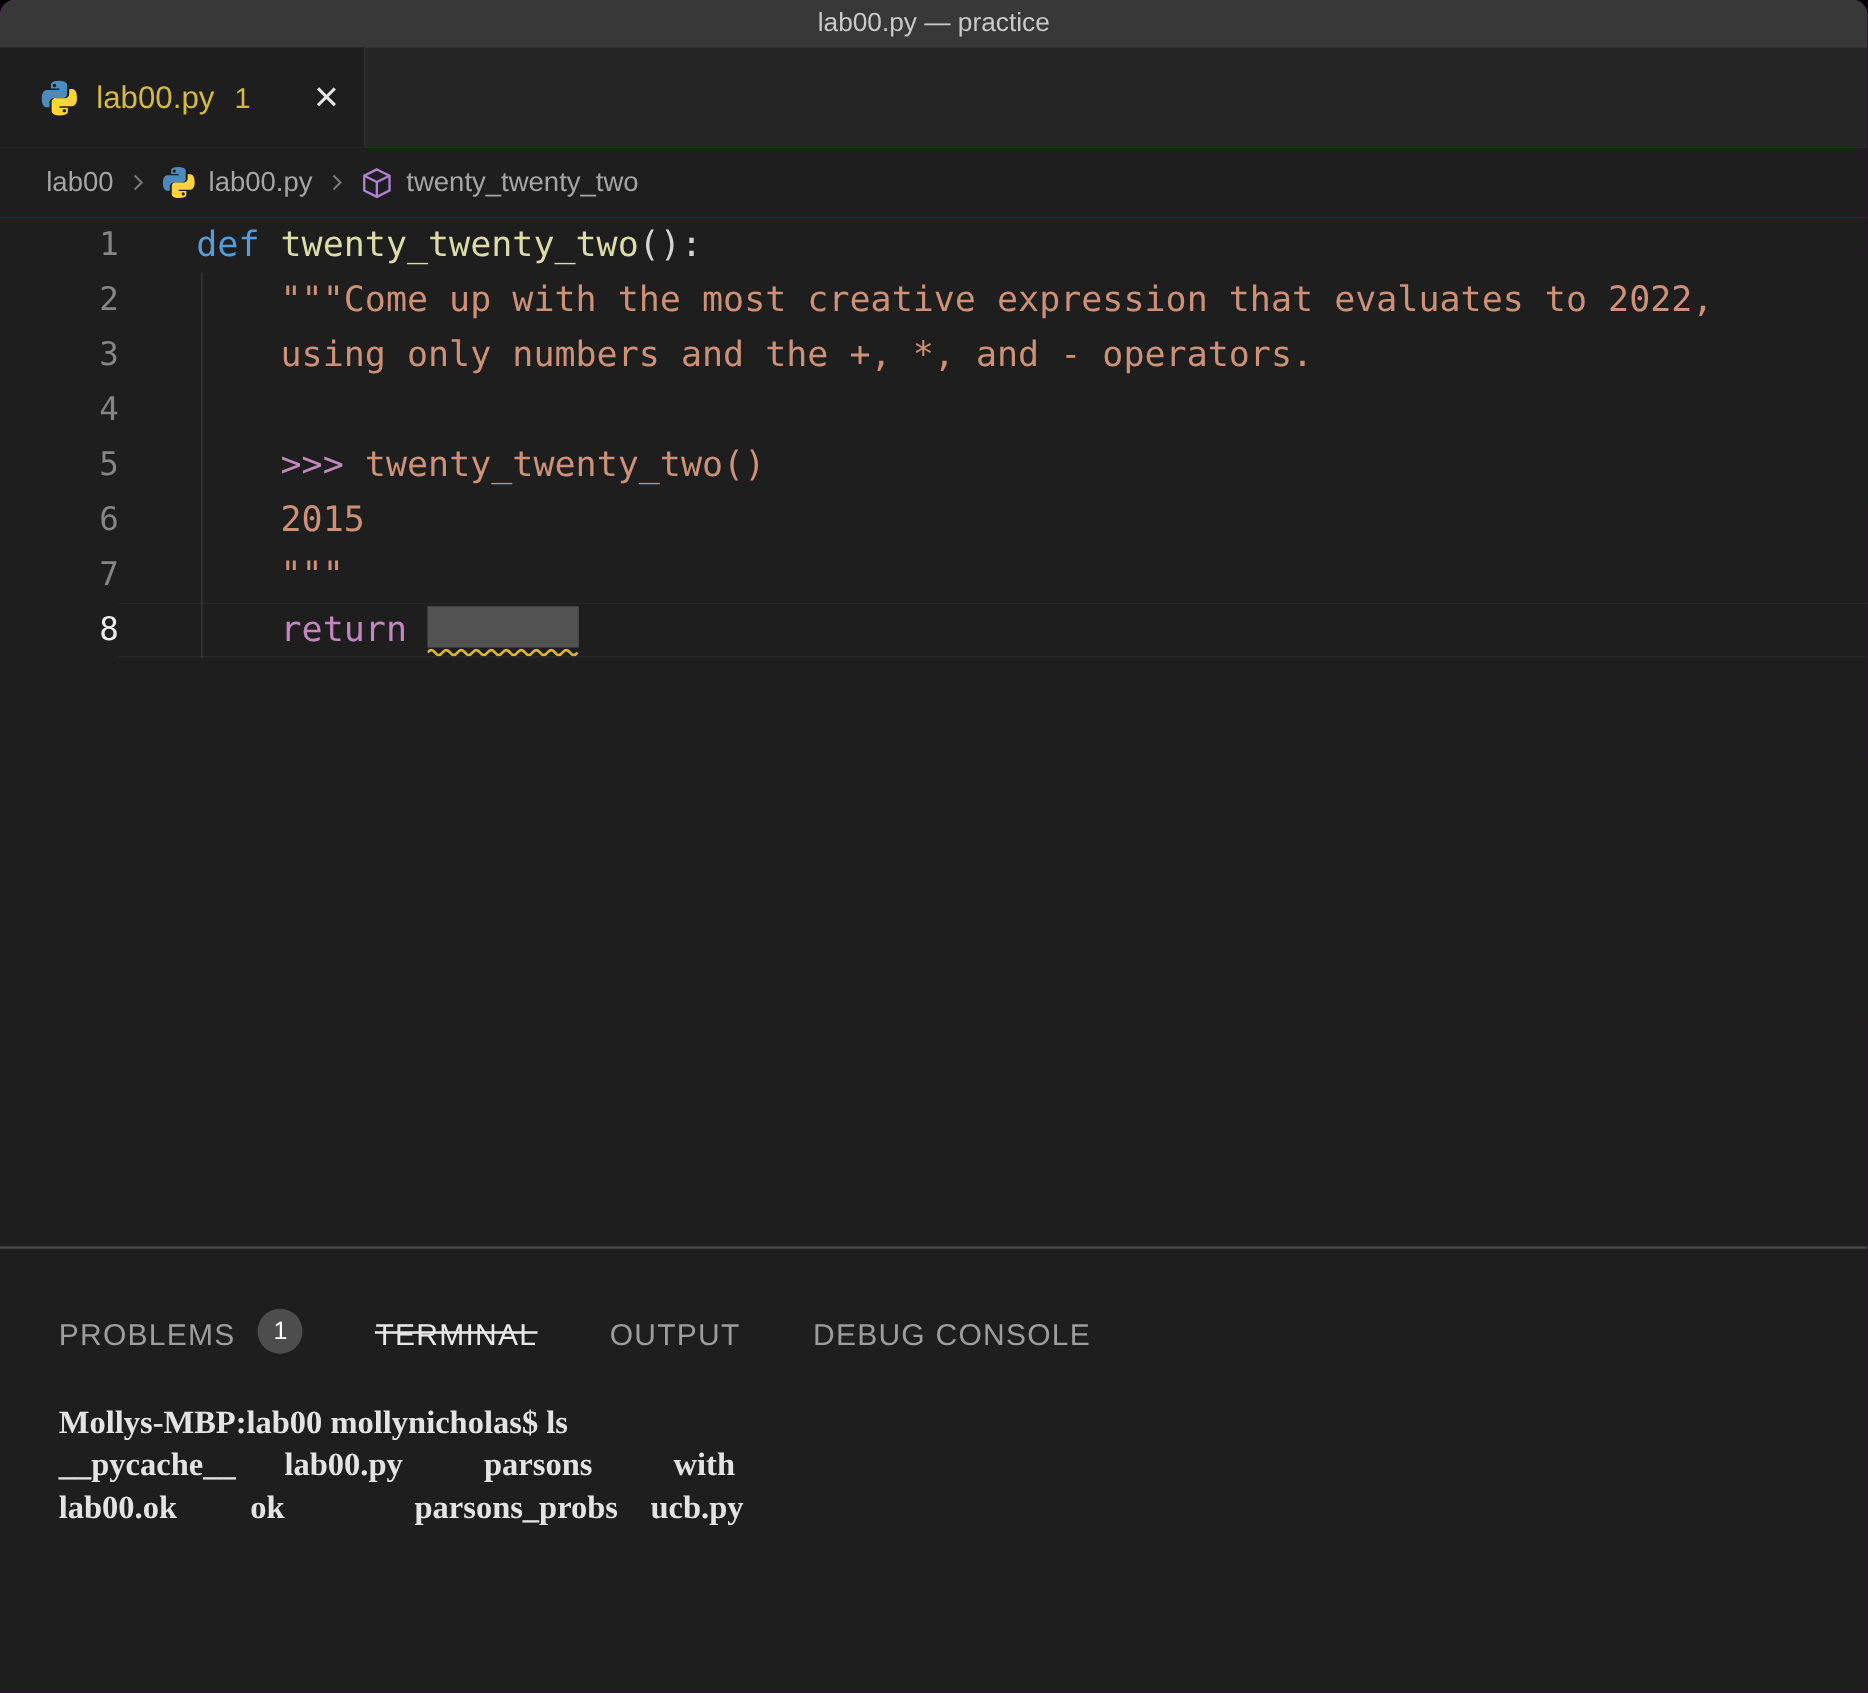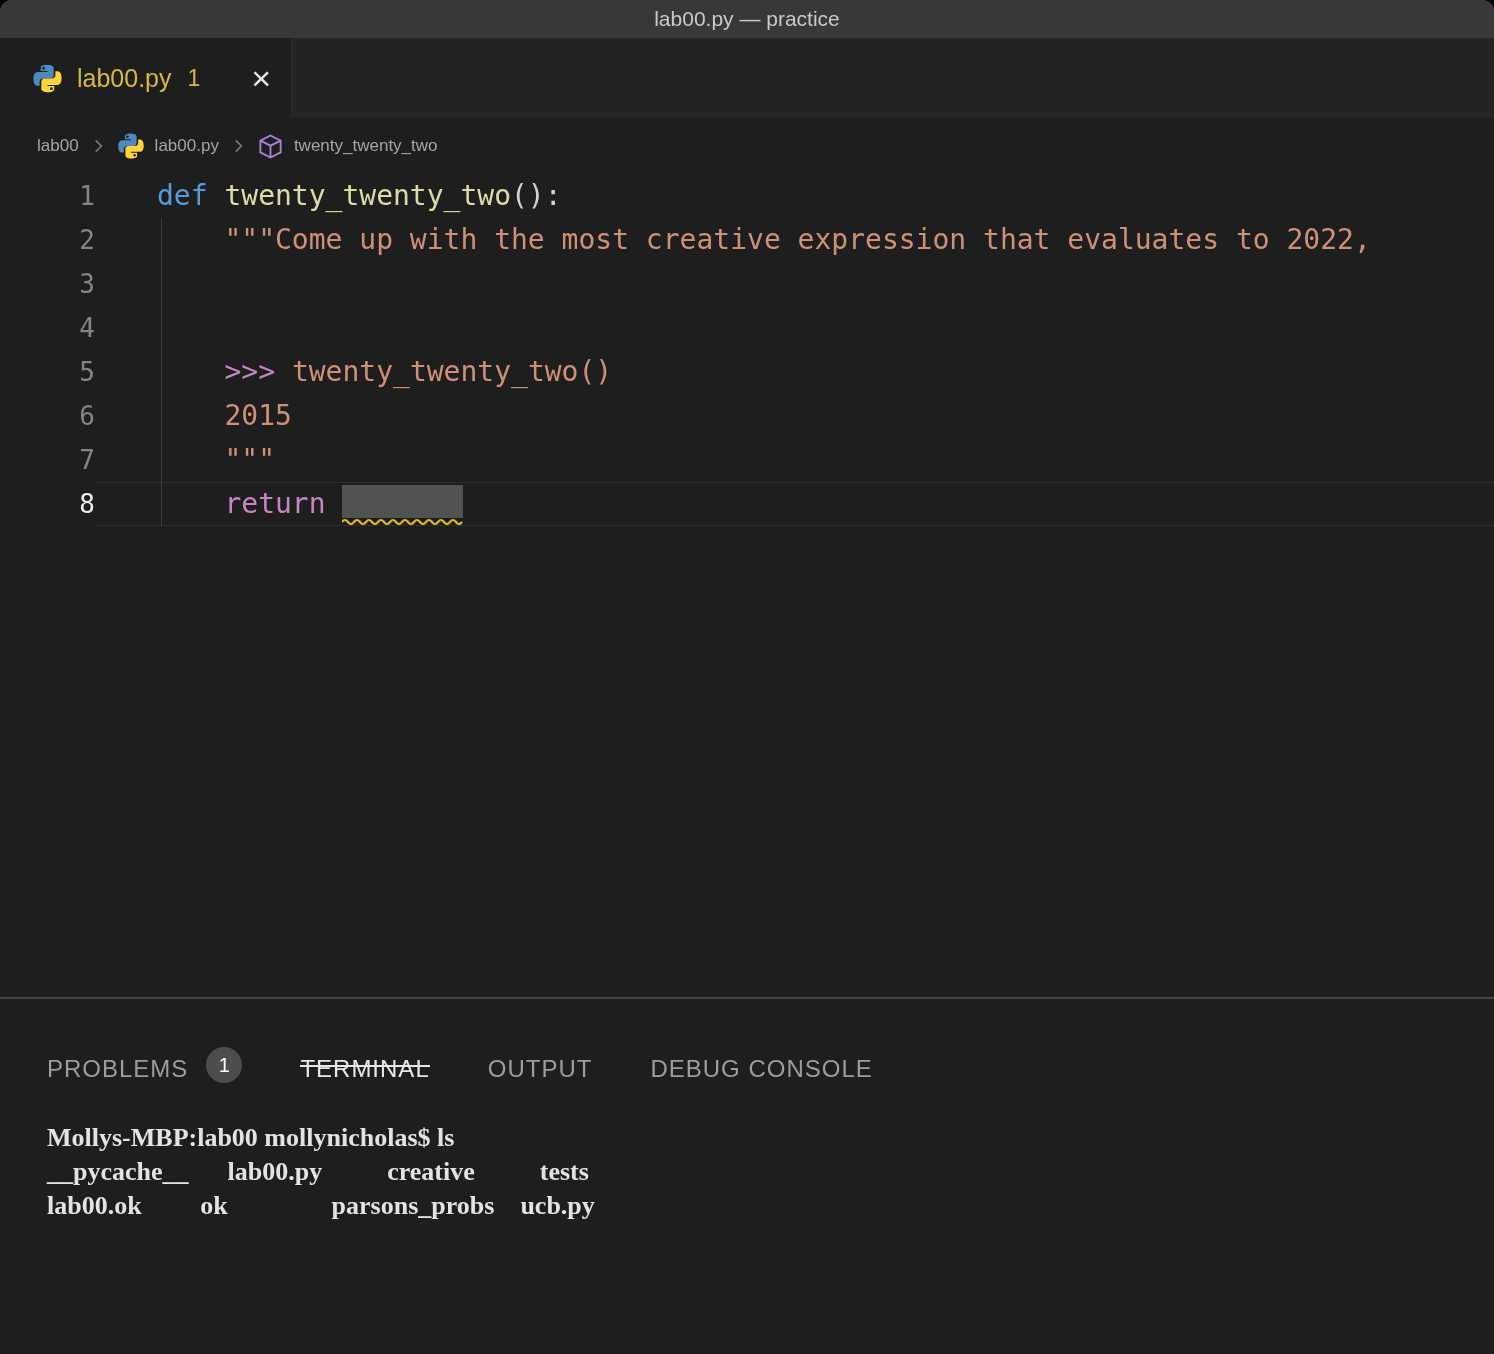--- a/index.html
+++ b/index.html
@@ -14,21 +14,21 @@
   
   .tabbar { height:80px; background:#252526; display:flex; }
   .tab { width:292px; height:100%; background:#1e1e1e; display:flex; align-items:center;
          padding:0 20px 0 32px; gap:14px; border-right:1px solid #2d2d2d; cursor:default; }
   .tab-label { color:#d7ba3d; font-size:25px; }
   .tab-badge { color:#d7ba3d; font-size:23px; margin-left:2px; }
   .tab-close { margin-left:auto; color:#e6e6e6; font-size:34px; line-height:1; font-weight:300; }
 
   
   .breadcrumb { height:56px; background:#1e1e1e; display:flex; align-items:center;
-                padding-left:37px; gap:10px; font-size:17px; color:#a5a5a5; }
+                padding-left:37px; gap:10px; font-size:22px; color:#a5a5a5; }
   .crumb { color:#a5a5a5; }
   .chev { display:flex; align-items:center; }
 
   
   .editor { position:relative; height:823px; background:#1e1e1e; }
   .indent-guide { position:absolute; left:161px; top:44px; width:1px; height:308px;
                   background:#3c3c3c; }
   .code-row { display:flex; height:44px; line-height:44px;
               font-family:"DejaVu Sans Mono", monospace; font-size:28px; }
   .gutter { width:95px; flex:none; text-align:right; color:#858585; font-size:26px; }
@@ -118,21 +118,21 @@
         <div class="code-row">
           <div class="gutter">1</div>
           <div class="code"><span class="tok-kw">def</span><span class="tok-plain"> </span><span class="tok-fn">twenty_twenty_two</span><span class="tok-pn">():</span></div>
         </div>
         <div class="code-row">
           <div class="gutter">2</div>
           <div class="code"><span class="tok-plain">    </span><span class="tok-str">"""Come up with the most creative expression that evaluates to 2022,</span></div>
         </div>
         <div class="code-row">
           <div class="gutter">3</div>
-          <div class="code"><span class="tok-plain">    </span></div>
+          <div class="code"><span class="tok-plain">    </span><span class="tok-str">using only numbers and the +, *, and - operators.</span></div>
         </div>
         <div class="code-row">
           <div class="gutter">4</div>
           <div class="code"></div>
         </div>
         <div class="code-row">
           <div class="gutter">5</div>
           <div class="code"><span class="tok-plain">    </span><span class="tok-doc">&gt;&gt;&gt; </span><span class="tok-str">twenty_twenty_two()</span></div>
         </div>
         <div class="code-row">
@@ -163,18 +163,18 @@
         </div>
         <div class="panel-tab">
           <span>OUTPUT</span>
         </div>
         <div class="panel-tab">
           <span>DEBUG CONSOLE</span>
         </div>
       </div>
     <div class="terminal">
         <div class="term-line"><span>Mollys-MBP:lab00 mollynicholas$ ls</span></div>
-        <div class="term-line"><span>__pycache__      lab00.py          creative          tests</span></div>
+        <div class="term-line"><span>__pycache__      lab00.py          parsons          with</span></div>
         <div class="term-line"><span>lab00.ok         ok                parsons_probs    ucb.py</span></div>
       </div>
   </div>
 
 </div>
 
 </body></html>

